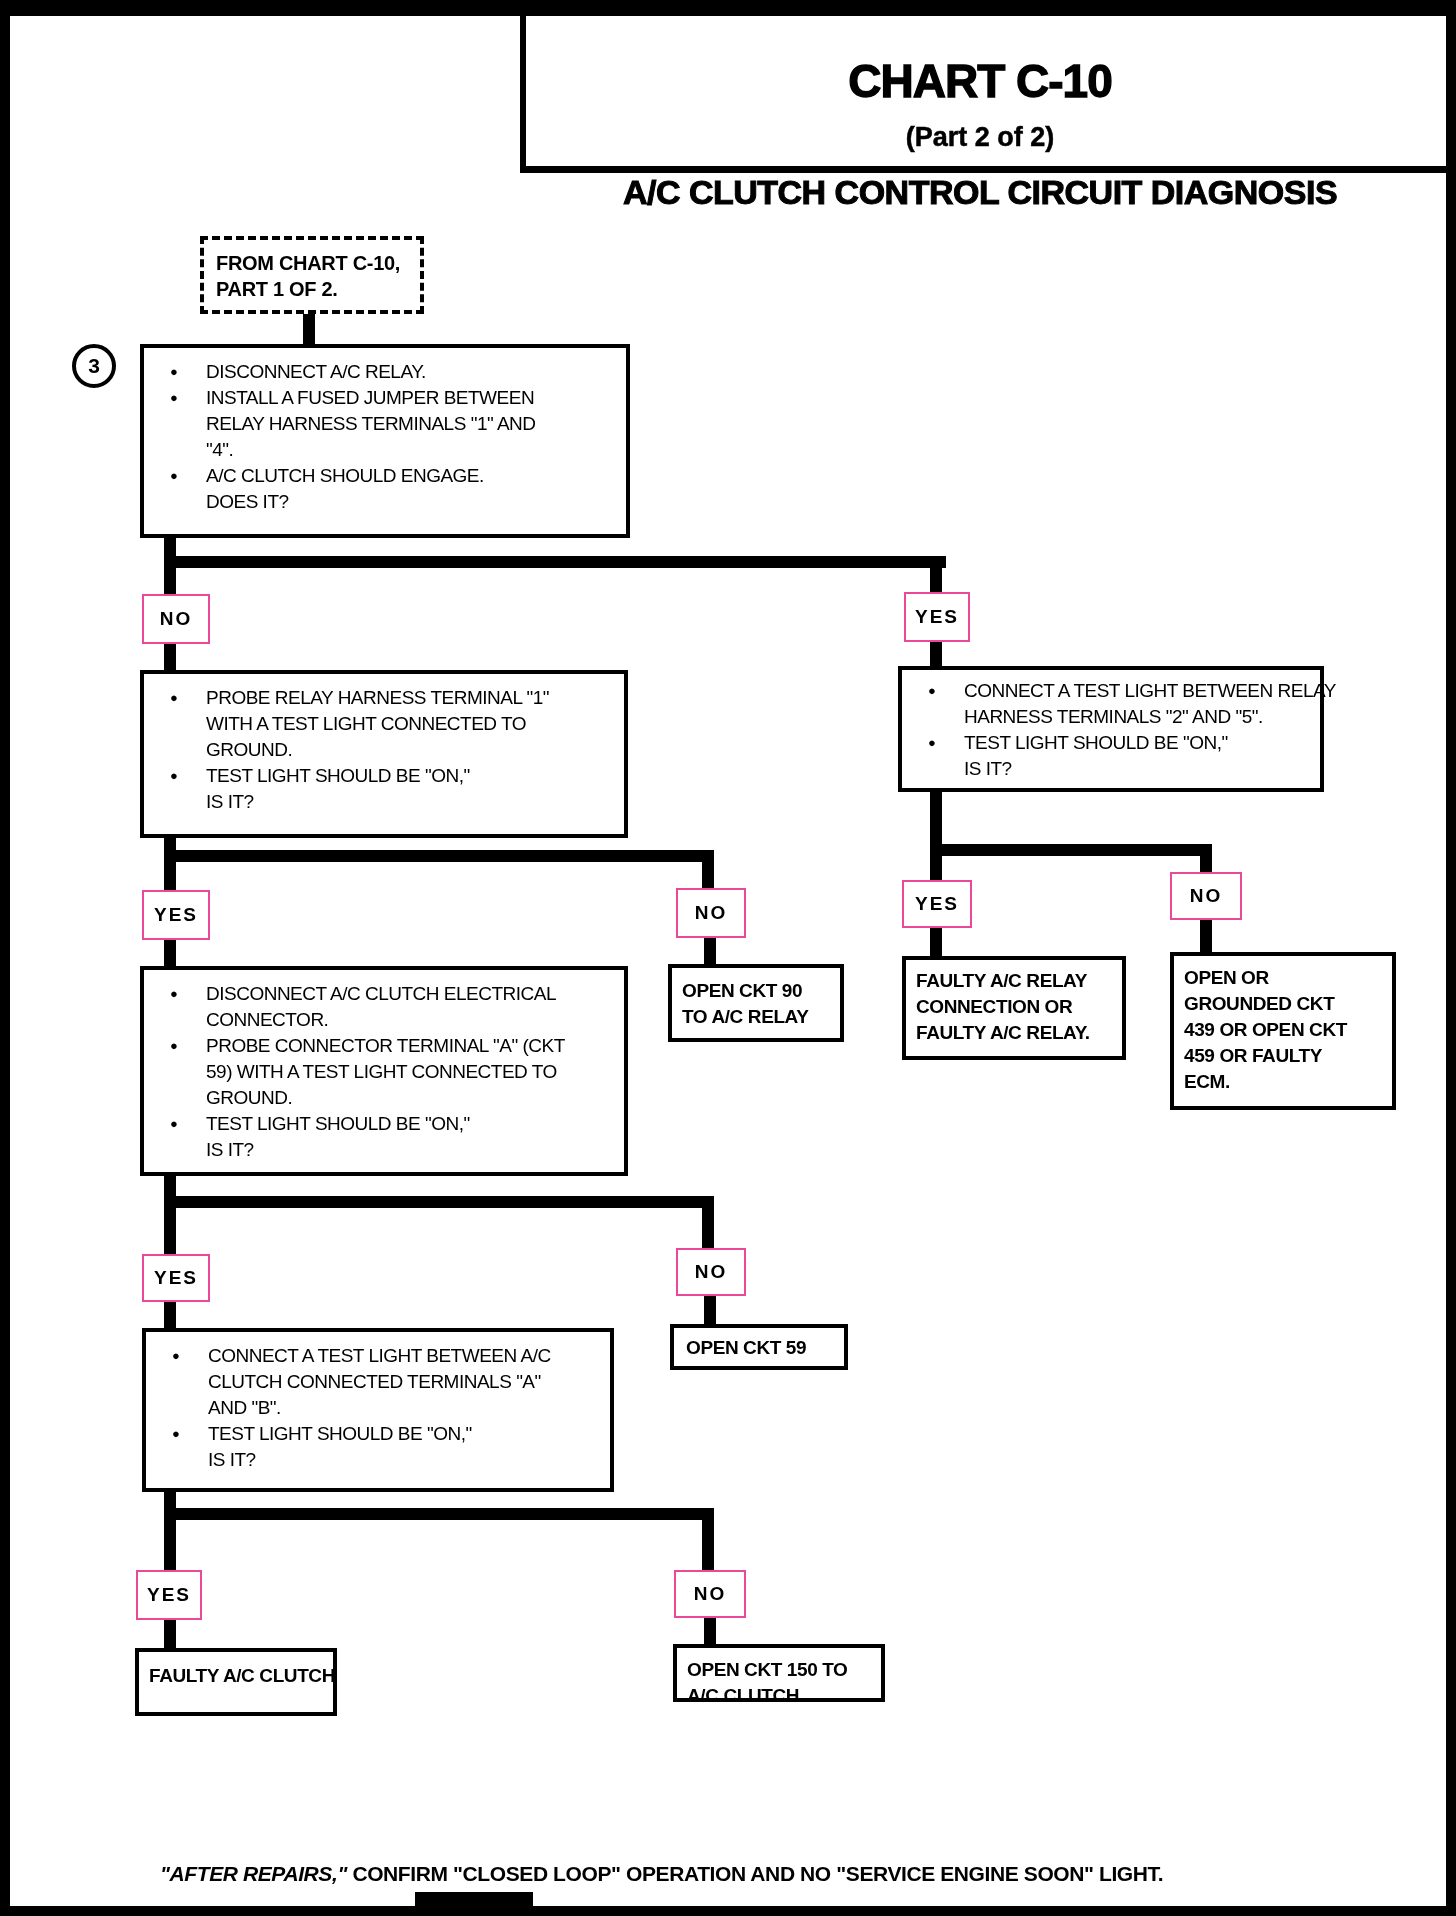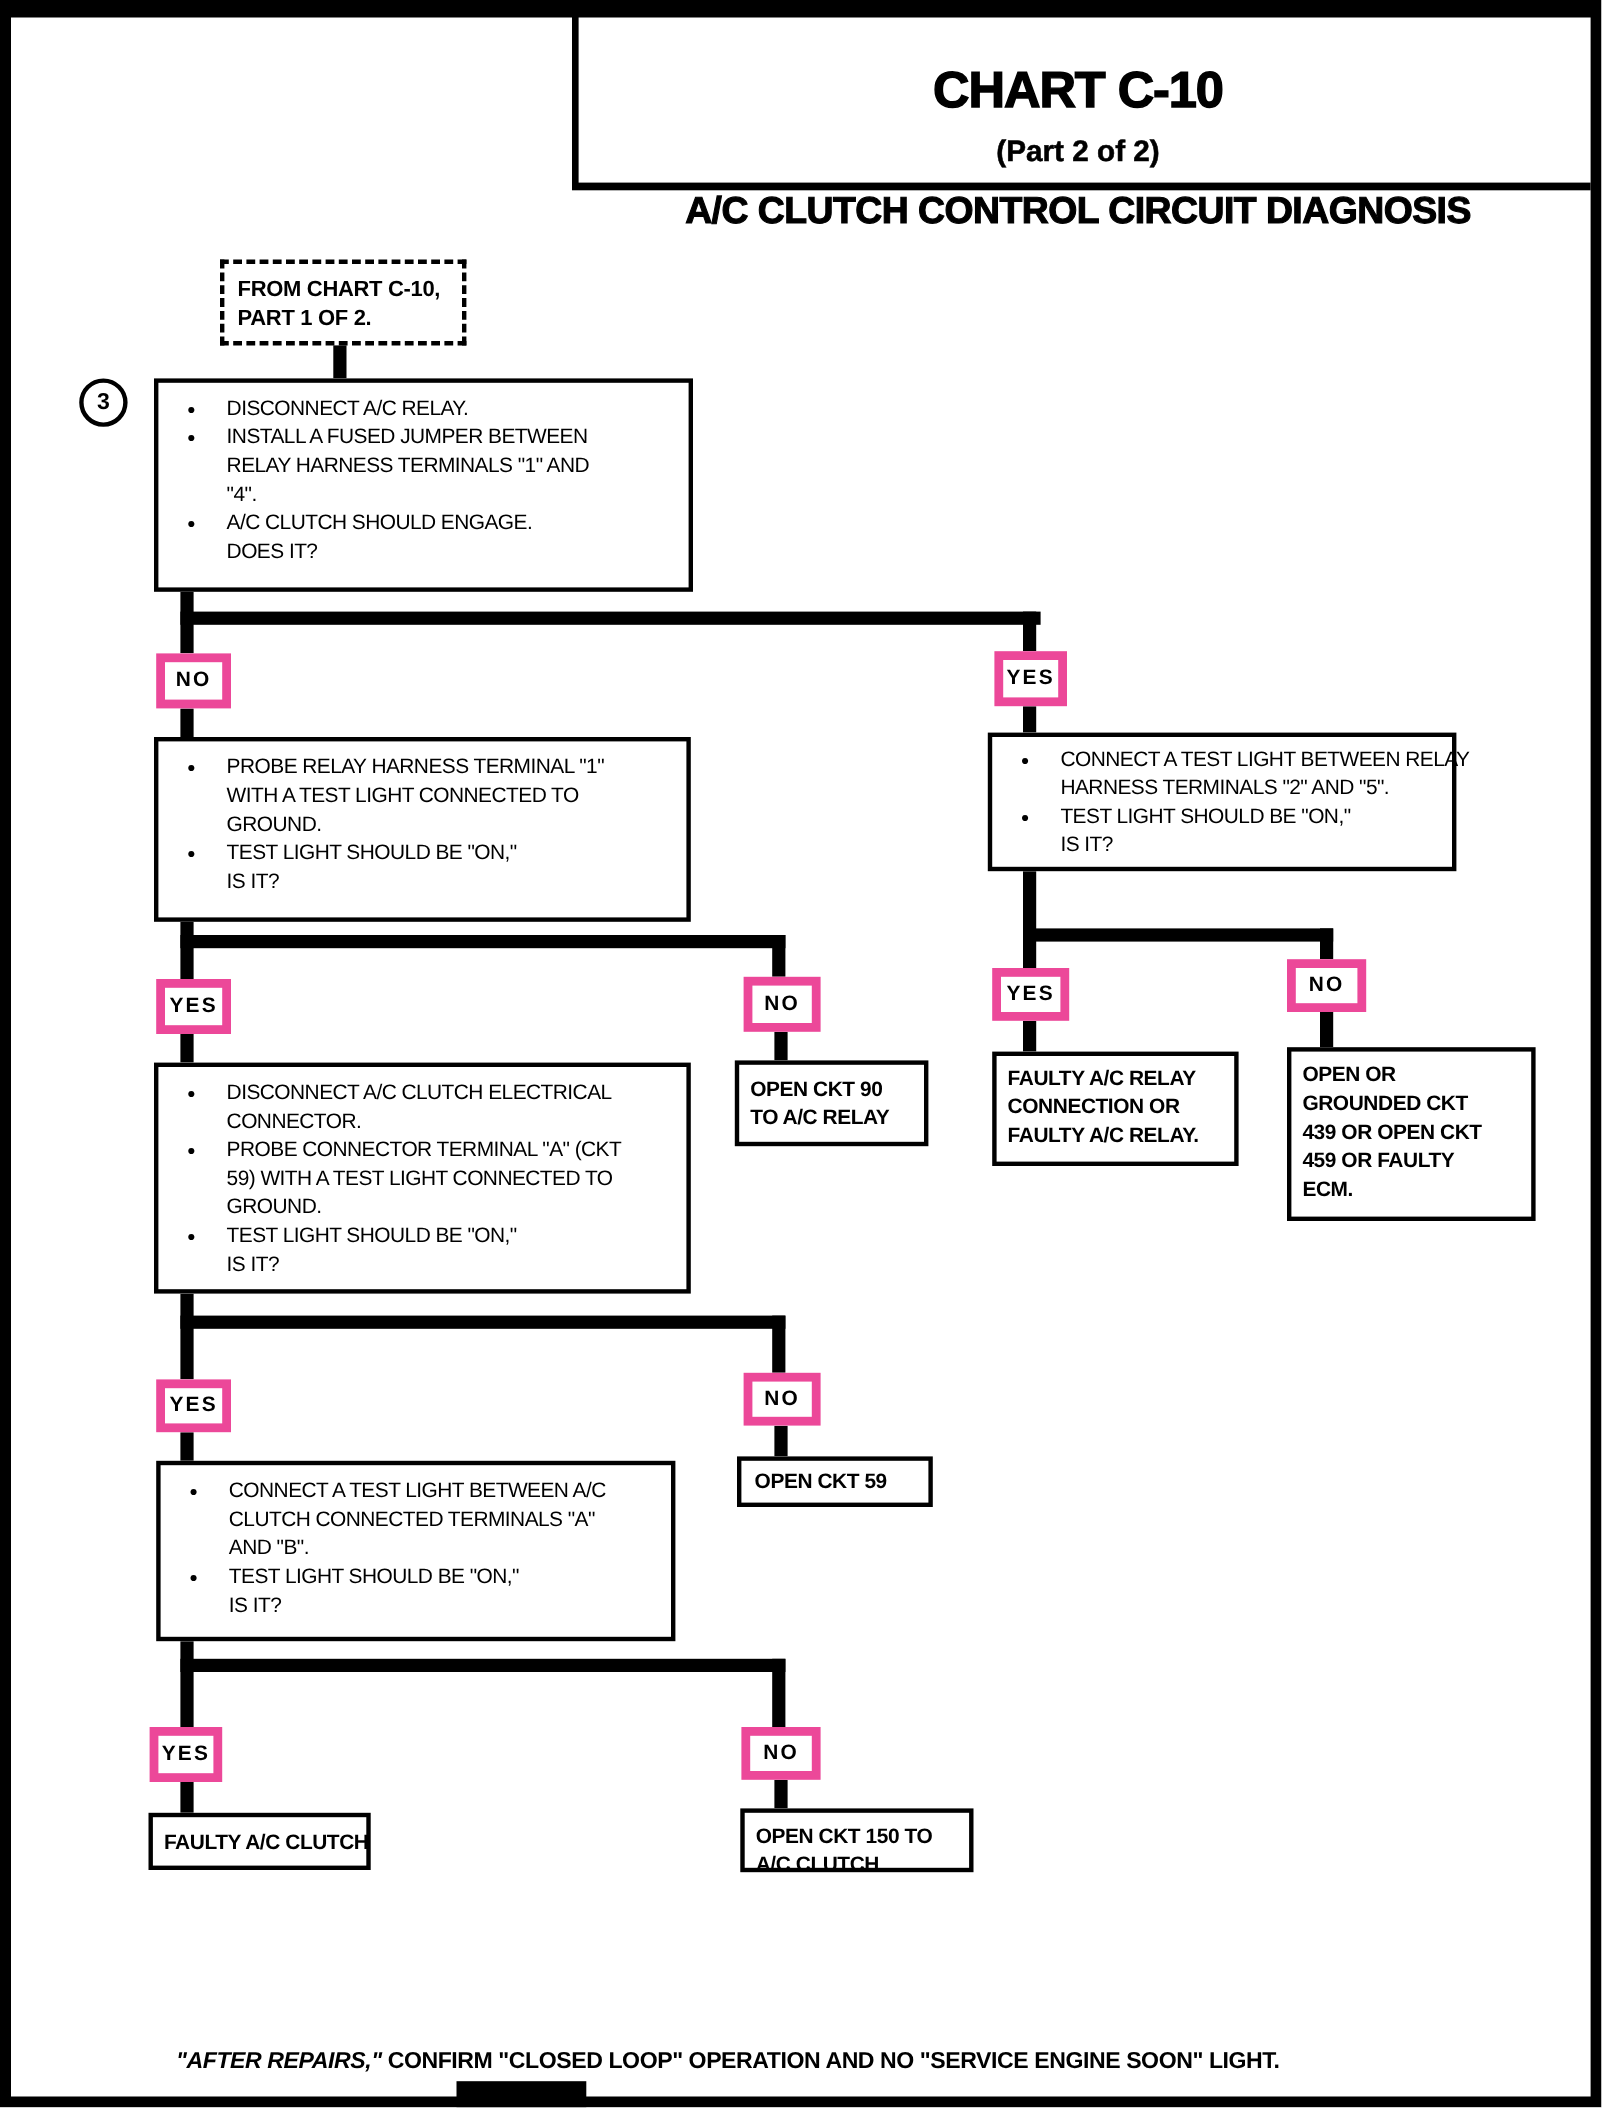--- a/index.html
+++ b/index.html
@@ -19,21 +19,21 @@
             line-height:26px;white-space:pre;letter-spacing:-0.3px;background:#fff;z-index:2;}
   .stepcircle{position:absolute;left:72px;top:344px;width:44px;height:44px;border:4px solid #000;
               border-radius:50%;box-sizing:border-box;display:flex;align-items:center;
               justify-content:center;font-size:21px;font-weight:bold;background:#fff;z-index:2;}
   .dbox,.tbox{position:absolute;background:#fff;border:4px solid #000;box-sizing:border-box;z-index:2;}
   .dbox{padding:11px 4px 4px 26px;}
   .bullet{display:flex;gap:22px;}
   .dot{font-size:13px;line-height:26px;flex:0 0 14px;}
   .btext{font-size:19px;line-height:26px;font-weight:normal;letter-spacing:-0.5px;white-space:pre;}
   .tbox{font-size:19px;line-height:26px;font-weight:bold;letter-spacing:-0.4px;white-space:pre;}
-  .lab{position:absolute;background:#fff;border:8px solid #ec4899;box-sizing:border-box;display:flex;
+  .lab{position:absolute;background:#fff;border:2px solid #ec4899;box-sizing:border-box;display:flex;
        align-items:center;justify-content:center;font-size:19px;font-weight:bold;
        letter-spacing:2px;z-index:2;}
   .footer{position:absolute;left:160px;top:1862px;width:1140px;font-size:21px;font-weight:bold;
           letter-spacing:-0.4px;white-space:pre;z-index:5;}
   .footer .ital{font-style:italic;}
   .bottom-tab{position:absolute;left:415px;top:1892px;width:118px;height:24px;background:#000;z-index:65;}
 </style>
 </head>
 <body>
 
@@ -180,19 +180,19 @@
         <span class="btext">TEST LIGHT SHOULD BE "ON,"
 IS IT?</span>
       </div>
   </div>
 
   <div class="tbox" style="left:670px;top:1324px;width:178px;height:46px;padding:7px 12px">OPEN CKT 59</div>
 
   <div class="lab" style="left:136px;top:1570px;width:66px;height:50px">YES</div>
   <div class="lab" style="left:674px;top:1570px;width:72px;height:48px">NO</div>
 
-  <div class="tbox" style="left:135px;top:1648px;width:202px;height:52px;padding:11px 10px">FAULTY A/C CLUTCH</div>
+  <div class="tbox" style="left:135px;top:1648px;width:202px;height:68px;padding:11px 10px">FAULTY A/C CLUTCH</div>
   <div class="tbox" style="left:673px;top:1644px;width:212px;height:58px;padding:9px 10px">OPEN CKT 150 TO
 A/C CLUTCH</div>
 
   <div class="footer"><span class="ital">"AFTER REPAIRS,"</span><span> CONFIRM "CLOSED LOOP" OPERATION AND NO "SERVICE ENGINE SOON" LIGHT.</span></div>
 
 </div>
 
 </body></html>

